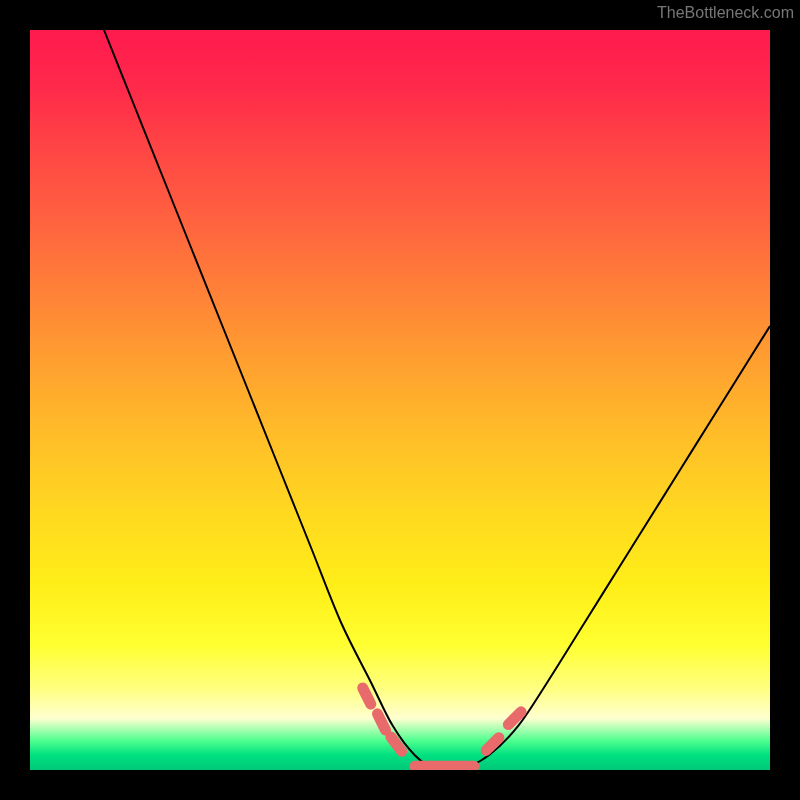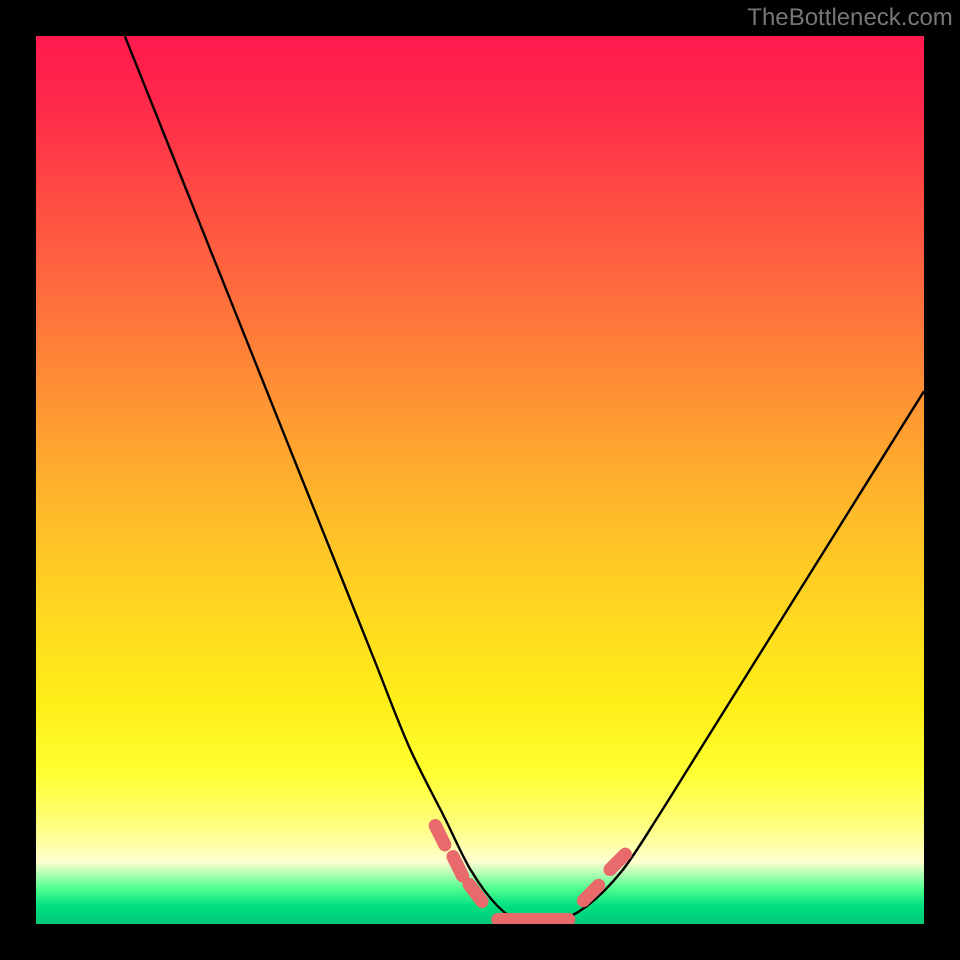--- a/index.html
+++ b/index.html
@@ -40,21 +40,21 @@
       #ffffd0 93%,
       #50ff90 96%,
       #00e080 98%,
       #00c878 100%);
   }
   .watermark {
     position: absolute;
     top: 4px;
     right: 6px;
     color: #777;
-    font-size: 20px;
+    font-size: 16px;
     font-family: Arial, sans-serif;
     z-index: 10;
   }
   svg.curve {
     position: absolute;
     top: 0;
     left: 0;
     width: 740px;
     height: 740px;
   }

